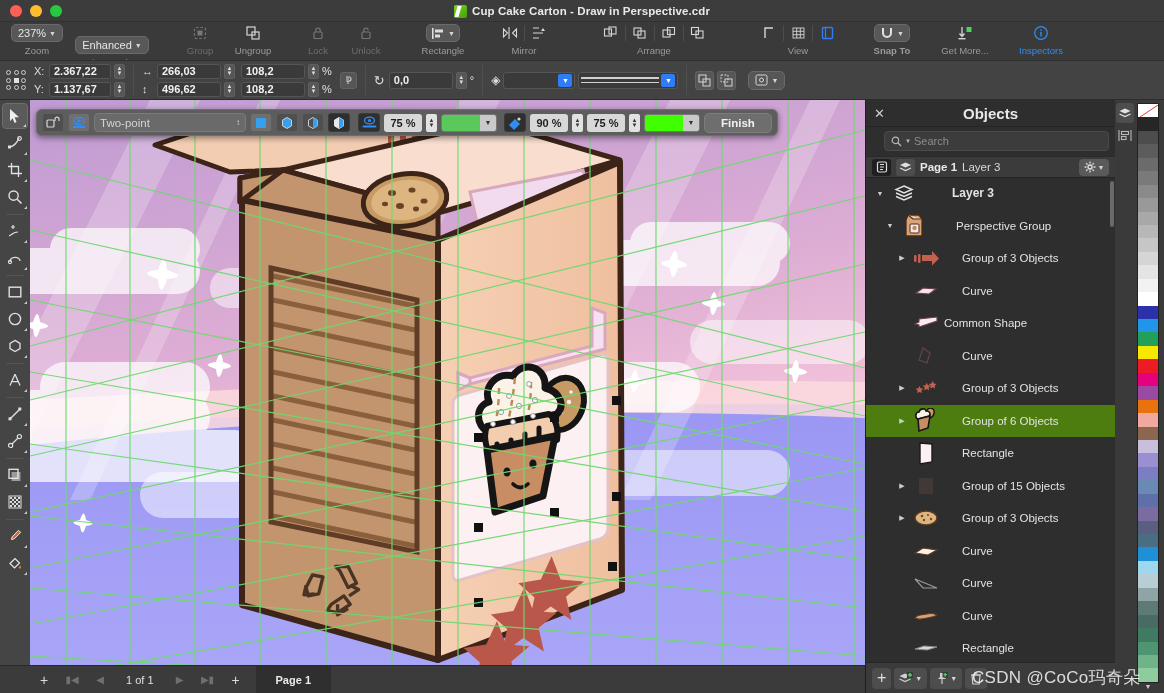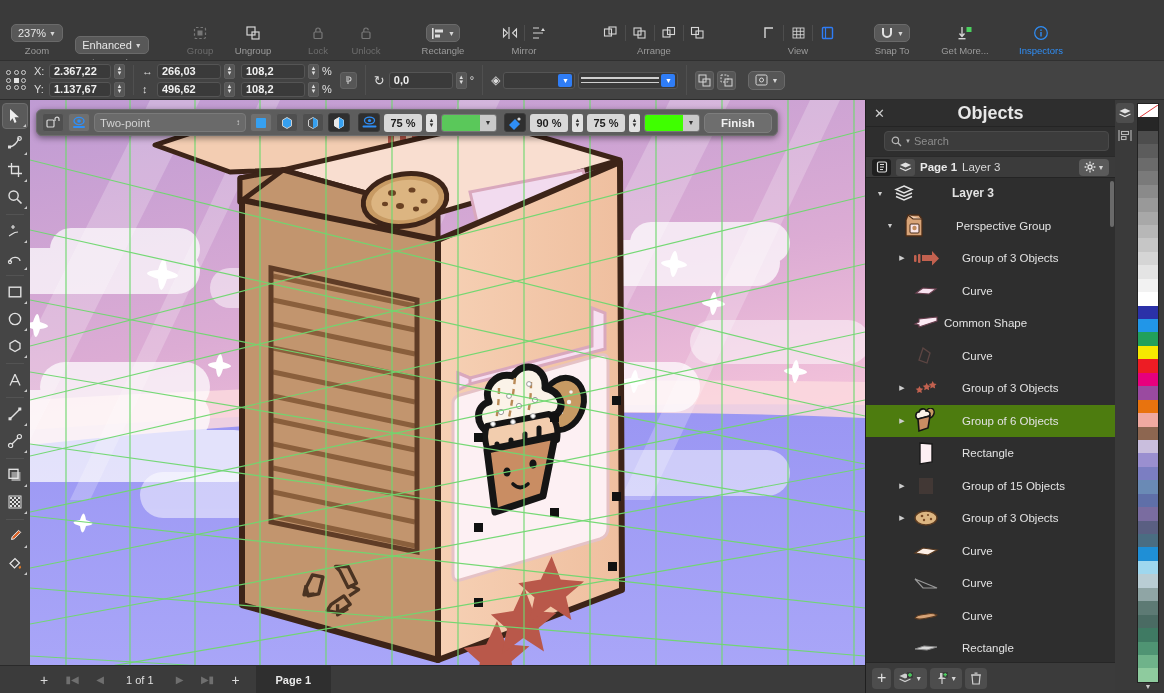--- a/index.html
+++ b/index.html
@@ -192,21 +192,21 @@
     background: #2e2e2e; border-left: 1px solid #1f1f1f;
   }
   .panel-head {
     height: 27px; display: flex; align-items: center; position: relative;
     border-bottom: 1px solid #242424;
   }
   .panel-close {
     position: absolute; left: 8px; color: #cfcfcf; font-size: 13px; line-height: 1;
   }
   .panel-title {
-    width: 100%; text-align: center; color: #e8e8e8; font-size: 18px; font-weight: bold;
+    width: 100%; text-align: center; color: #e8e8e8; font-size: 15px; font-weight: bold;
   }
   .searchbar { padding: 4px 6px 5px 6px; margin-left: 12px; }
   .searchbox {
     height: 20px; background: #3c3c3c; border: 1px solid #4a4a4a; border-radius: 4px;
     display: flex; align-items: center; gap: 3px; padding: 0 6px;
   }
   .searchbox input {
     flex: 1; background: transparent; border: 0; outline: 0;
     color: #d6d6d6; font-size: 11px; font-family: "Liberation Sans", sans-serif;
   }
@@ -304,20 +304,31 @@
     position: absolute; left: 972px; bottom: 4px; color: rgba(255,255,255,.82);
     font-size: 17px; letter-spacing: .3px; z-index: 60; white-space: nowrap;
     font-family: "Liberation Sans", sans-serif;
   }
 </style>
 </head>
 <body>
 
 <div class="app">
 
+  <div class="titlebar">
+    <div class="traffic">
+      <span class="dot r"></span>
+      <span class="dot y"></span>
+      <span class="dot g"></span>
+    </div>
+    <div class="title-wrap">
+      <span class="title-icon"></span>
+      <span class="title-text">Cup Cake Carton - Draw in Perspective.cdr</span>
+    </div>
+  </div>
 
   <div class="toolbar">
 
     <div class="tb-group" style="width:62px;margin-left:6px;">
       <div class="tb-row">
         <div class="pill">
           <span>237%</span>
           <span class="caret">▼</span>
         </div>
       </div>
@@ -467,21 +478,21 @@
         <div class="tbicon">
             <svg width="15" height="14" viewBox="0 0 15 14">
               <rect x="2.5" y="1.5" width="10" height="11" rx="1" fill="none" stroke="#2f7df6" stroke-width="1.4"></rect>
               <path d="M5.5 1.5v11" stroke="#2f7df6" stroke-width="1.2"></path>
             </svg>
           </div>
       </div>
       <div class="tb-label">View</div>
     </div>
 
-    <div class="tb-group" style="width:68px;">
+    <div class="tb-group" style="width:68px;font-weight:bold;">
       <div class="tb-row">
         <div class="pill" style="padding:0 5px;">
           <svg width="14" height="12" viewBox="0 0 14 12">
               <path d="M3 1v5a4 4 0 008 0V1" fill="none" stroke="#e2e2e2" stroke-width="2"></path>
             </svg>
           <span class="caret">▼</span>
         </div>
       </div>
       <div class="tb-label">Snap To</div>
     </div>
@@ -1410,14 +1421,15 @@
     <div class="sb-btn">+</div>
     <div class="sb-btn dim">▮◀</div>
     <div class="sb-btn dim">◀</div>
     <div class="sb-count">1 of 1</div>
     <div class="sb-btn dim">▶</div>
     <div class="sb-btn dim">▶▮</div>
     <div class="sb-btn">+</div>
     <div class="page-tab">Page 1</div>
   </div>
 
+  <div class="watermark">CSDN @CoCo玛奇朵</div>
 
 </div>
 
 </body></html>

